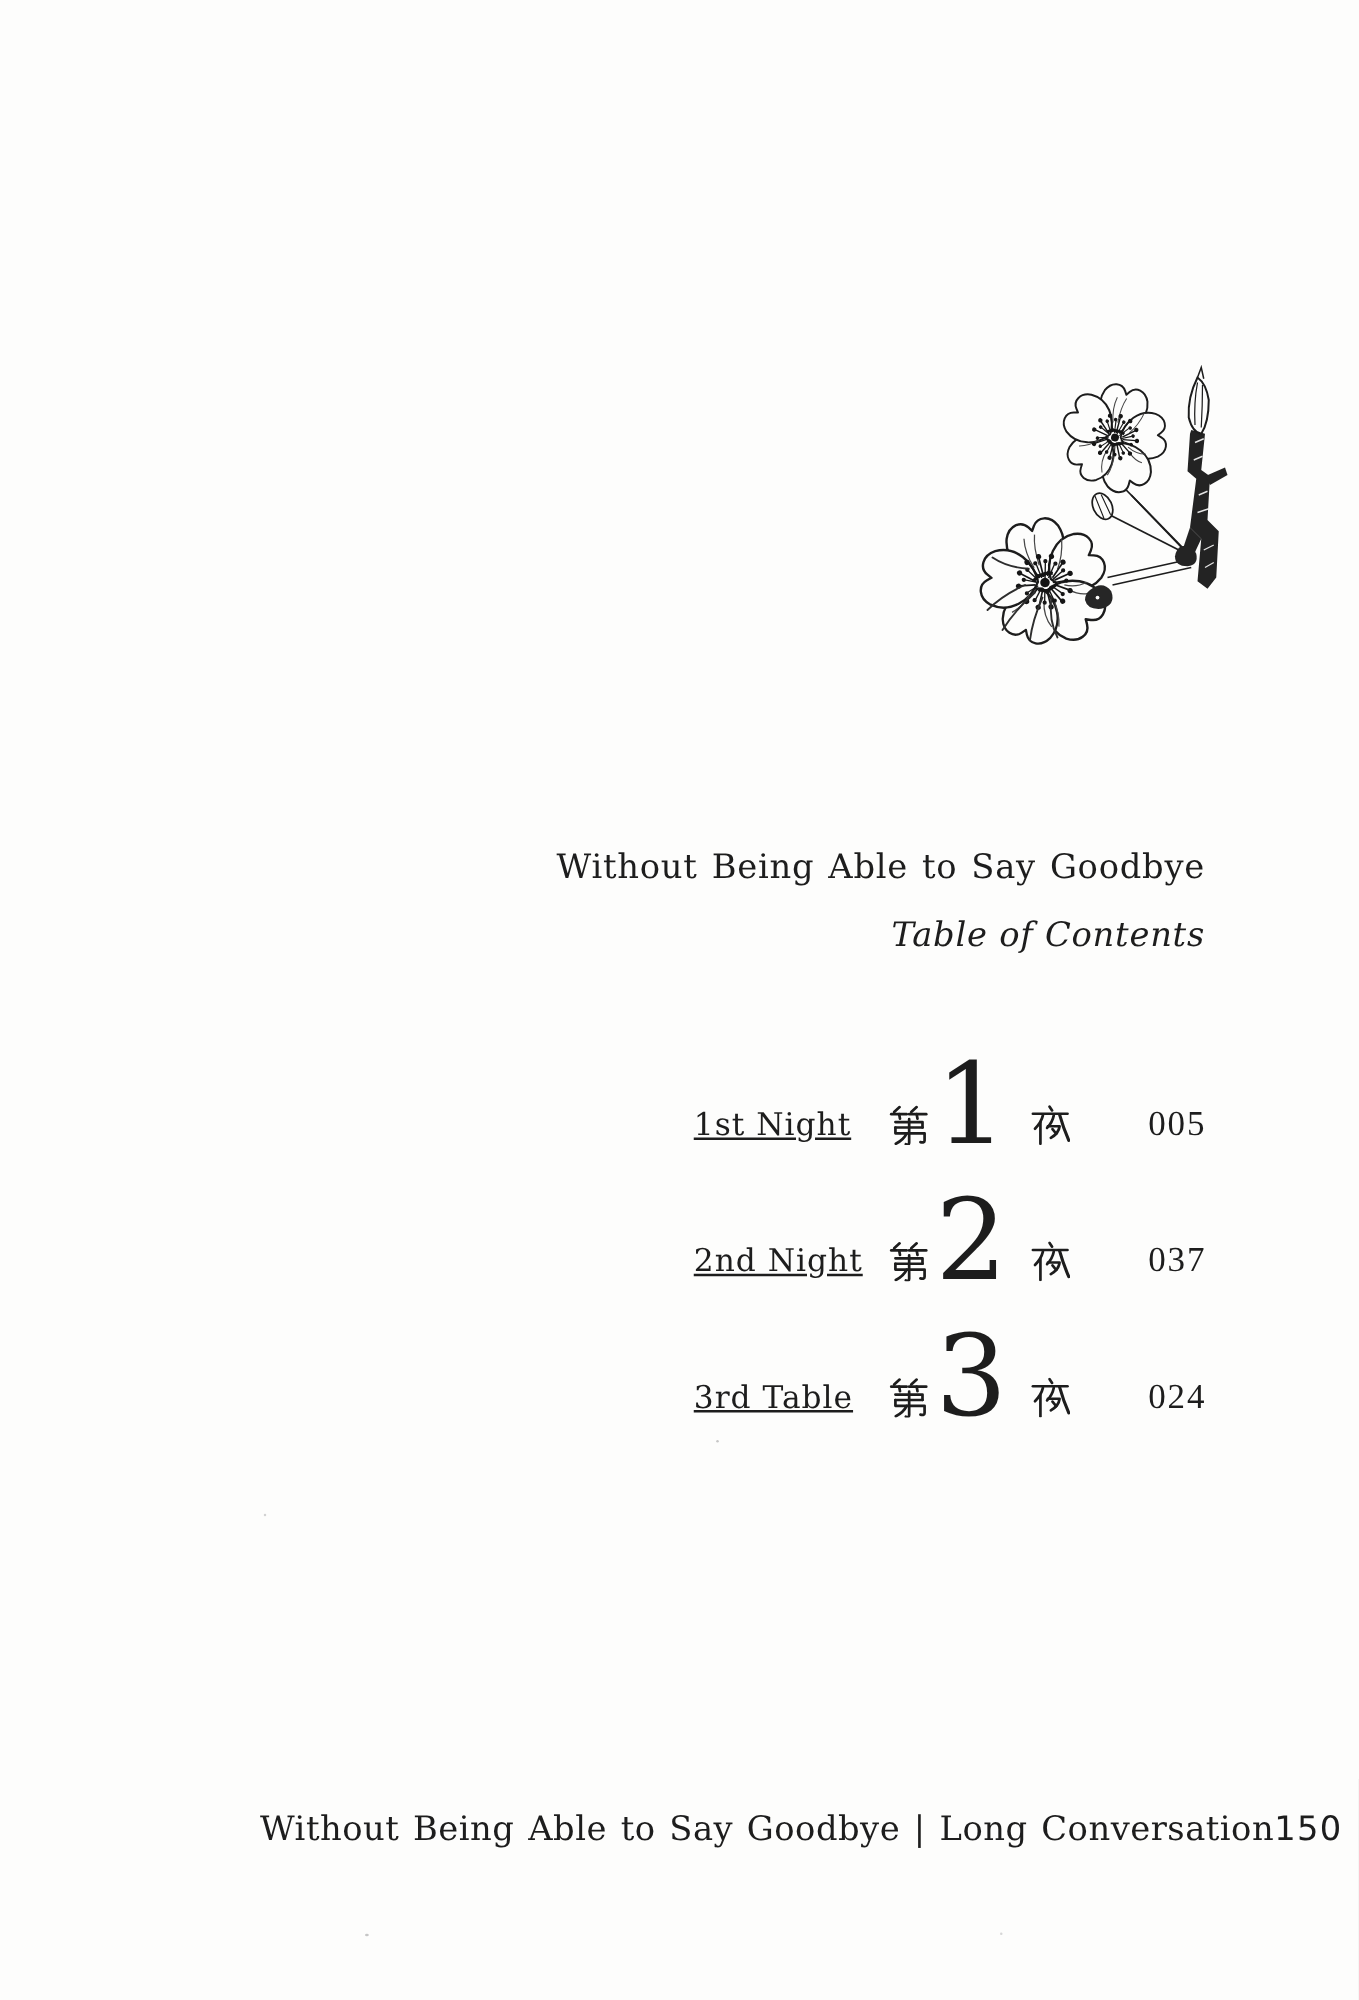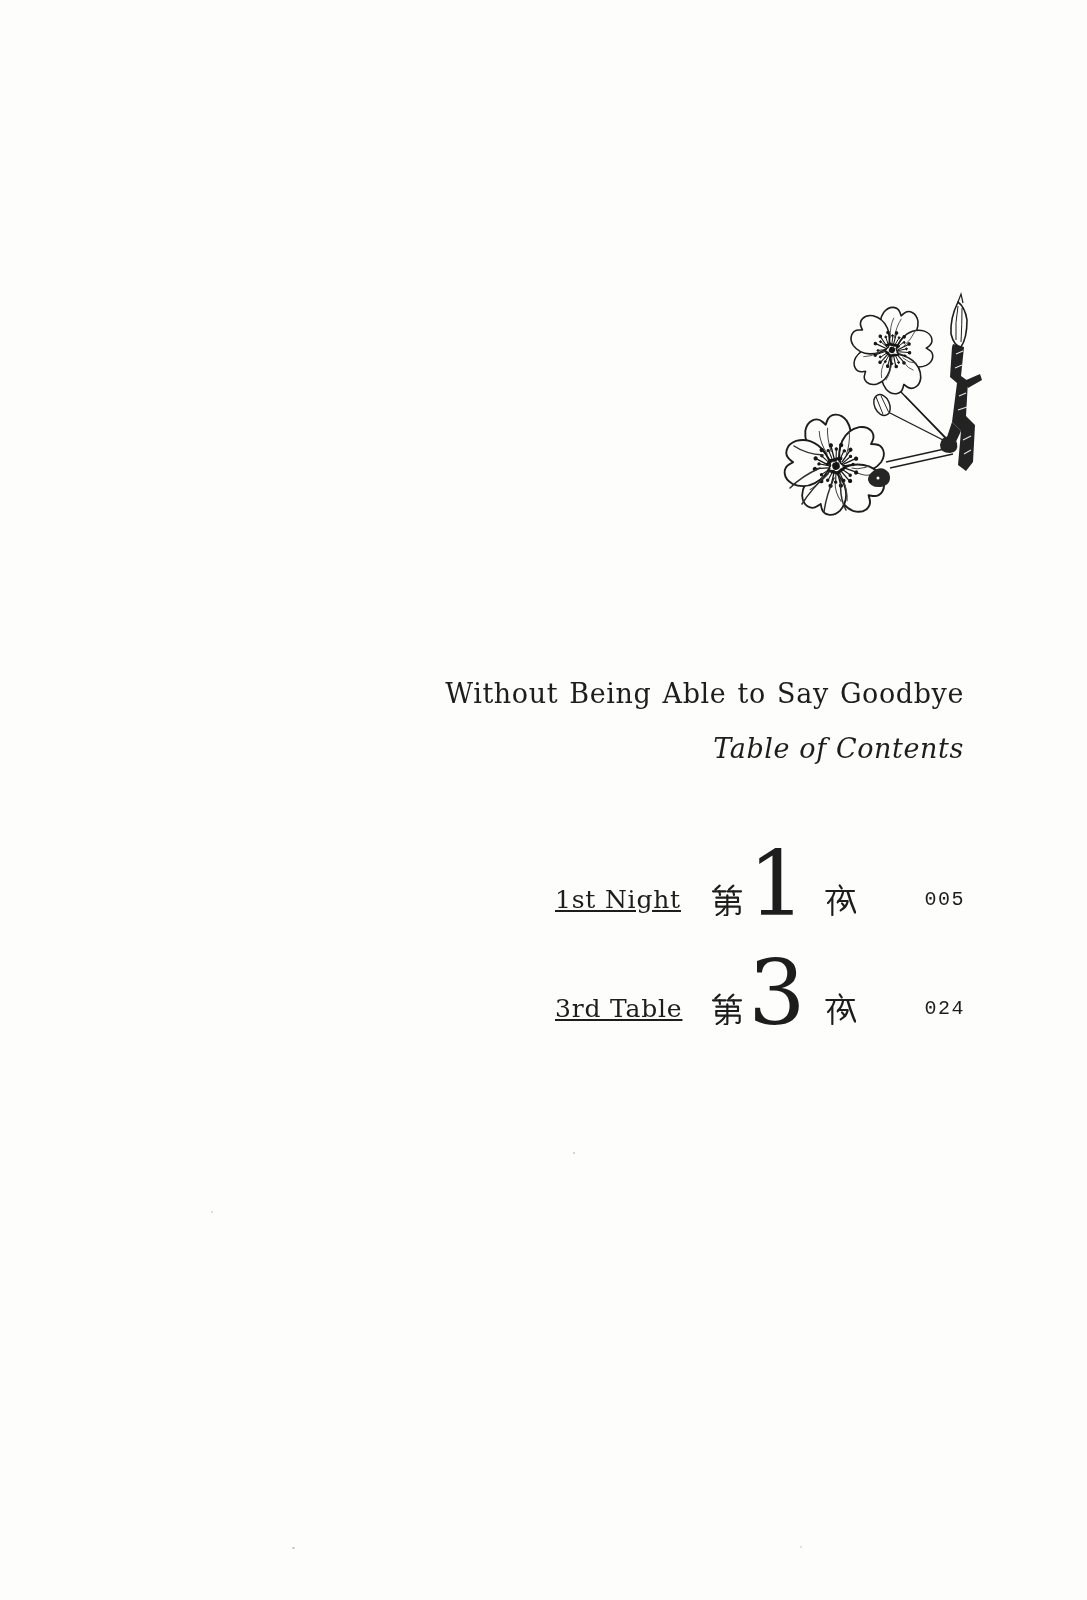--- a/index.html
+++ b/index.html
@@ -92,22 +92,22 @@
     text-align: center;
     margin-left: 5px;
     font-size: 90px;
     line-height: 90px;
     position: relative;
     top: -5px;
     font-family: "DejaVu Serif", serif;
   }
   .toc-page {
     margin-left: auto;
-    font-family: Liberation Mono, monospace;
-    font-size: 20px;
+    font-family: Liberation Serif, serif;
+    font-size: 28px;
     letter-spacing: 1.5px;
     position: relative;
     top: 11px;
   }
 
   
   .footer {
     position: absolute;
     left: 208px;
     right: 117px;
@@ -295,38 +295,55 @@
             <use href="#k-dai"></use>
           </svg>
         <span class="chapter-number">1</span>
         <svg class="kanji kanji-yoru" viewBox="0 0 96 96">
             <use href="#k-yoru"></use>
           </svg>
       </span>
       <span class="toc-page">005</span>
     </div>
 
+    <div class="toc-row">
+      <span class="toc-label">2nd Night</span>
+      <span class="toc-unit">
+        <svg class="kanji" viewBox="0 0 96 96">
+            <use href="#k-dai"></use>
+          </svg>
+        <span class="chapter-number">2</span>
+        <svg class="kanji kanji-yoru" viewBox="0 0 96 96">
+            <use href="#k-yoru"></use>
+          </svg>
+      </span>
+      <span class="toc-page">037</span>
+    </div>
 
     <div class="toc-row">
       <span class="toc-label">3rd Table</span>
       <span class="toc-unit">
         <svg class="kanji" viewBox="0 0 96 96">
             <use href="#k-dai"></use>
           </svg>
         <span class="chapter-number">3</span>
         <svg class="kanji kanji-yoru" viewBox="0 0 96 96">
             <use href="#k-yoru"></use>
           </svg>
       </span>
       <span class="toc-page">024</span>
     </div>
 
 
 
   </div>
 
+  <div class="footer">
+    <span class="footer-label">Without Being Able to Say Goodbye | Long Conversation</span>
+    <span class="footer-page">150</span>
+  </div>
 
   <span class="speck sp1"></span>
   <span class="speck sp2"></span>
   <span class="speck sp3"></span>
   <span class="speck sp4"></span>
 
 </div>
 
 </body></html>

